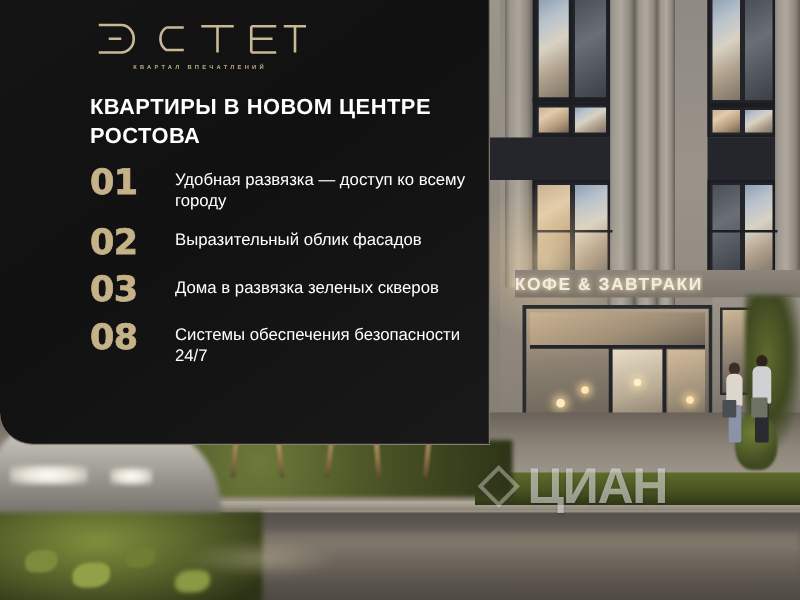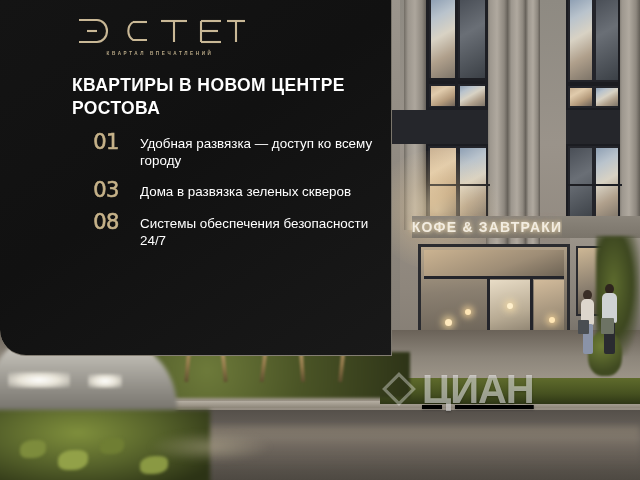--- a/index.html
+++ b/index.html
@@ -197,43 +197,42 @@
   }
   .feature {
     display: flex;
     align-items: flex-start;
     margin-bottom: 12px;
   }
   .feat-num {
     width: 68px;
     flex: 0 0 68px;
     color: #c6b289;
-    font-size: 21px;
-    font-weight: 400;
+    font-size: 28px;
+    font-weight: 700;
     line-height: .92;
     letter-spacing: -.5px;
     -webkit-text-stroke: 0.6px #c6b289;
     font-family: "DejaVu Sans", sans-serif;
-    text-align: center;
   }
   .feat-text {
     color: #ffffff;
     font-size: 13.4px;
     line-height: 1.28;
     font-weight: 400;
     padding-top: 2px;
   }
 
   
   .watermark {
     position: absolute; left: 378px; top: 368px;
     display: flex; flex-direction: column;
     pointer-events: none;
   }
-  .wm-row { display: flex; align-items: center; text-decoration: underline; }
+  .wm-row { display: flex; align-items: center; }
   .wm-diamond {
     width: 42px; height: 42px;
     margin-right: 2px;
     opacity: .5;
   }
   .wm-brand {
     font-size: 40px;
     font-weight: 700;
     color: rgba(255,255,255,.52);
     letter-spacing: -1px;
@@ -410,20 +409,24 @@
       </svg>
       <div class="logo-tag">КВАРТАЛ ВПЕЧАТЛЕНИЙ</div>
     </div>
 
     <div class="headline">КВАРТИРЫ В НОВОМ ЦЕНТРЕ РОСТОВА</div>
 
     <div class="features">
       <div class="feature">
         <div class="feat-num">01</div>
         <div class="feat-text">Удобная развязка — доступ ко всему городу</div>
+      </div>
+      <div class="feature">
+        <div class="feat-num">02</div>
+        <div class="feat-text">Выразительный облик фасадов</div>
       </div>
       <div class="feature">
         <div class="feat-num">03</div>
         <div class="feat-text">Дома в развязка зеленых скверов</div>
       </div>
       <div class="feature">
         <div class="feat-num">08</div>
         <div class="feat-text">Системы обеспечения безопасности 24/7</div>
       </div>
     </div>

